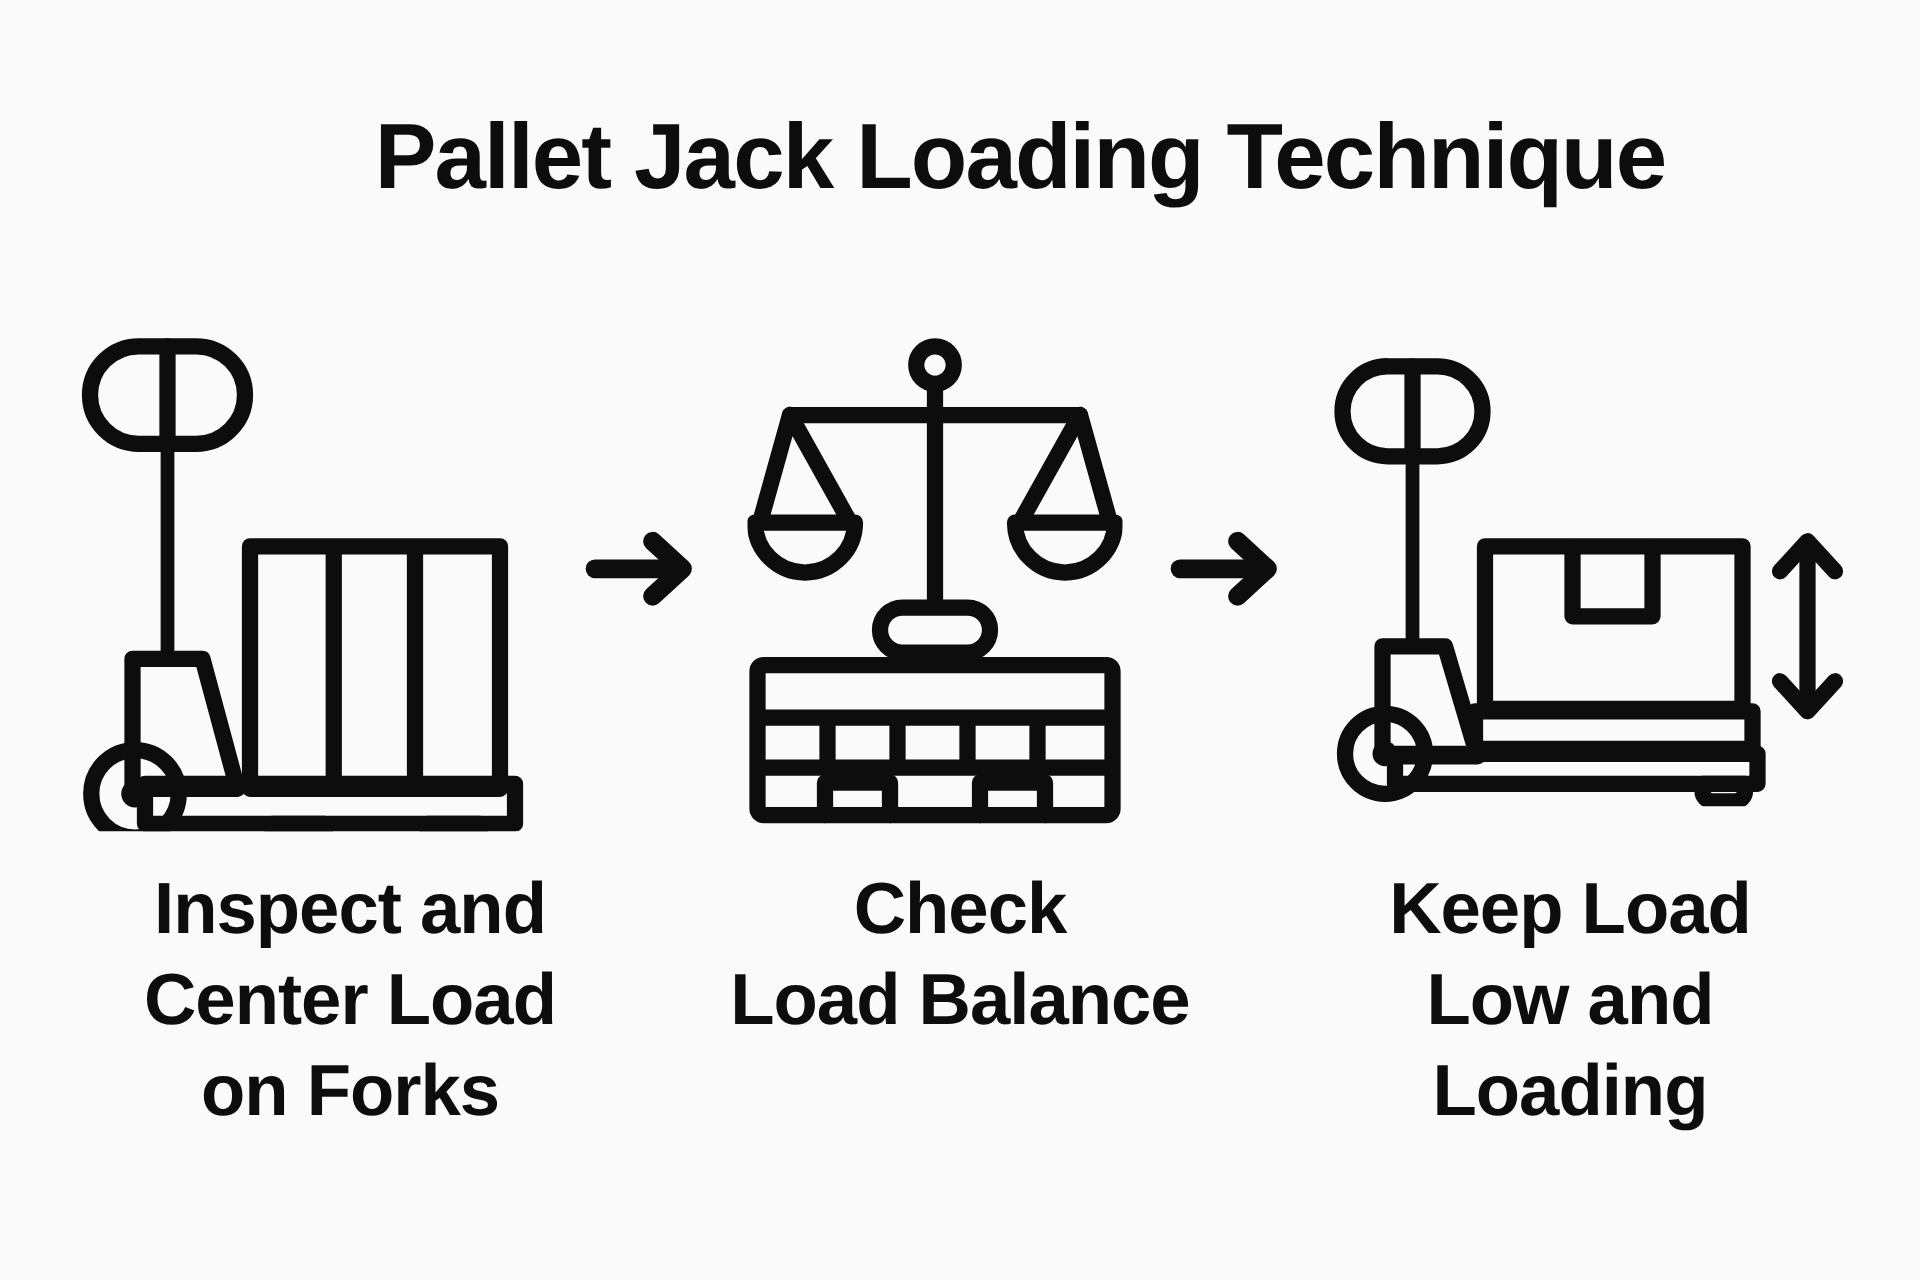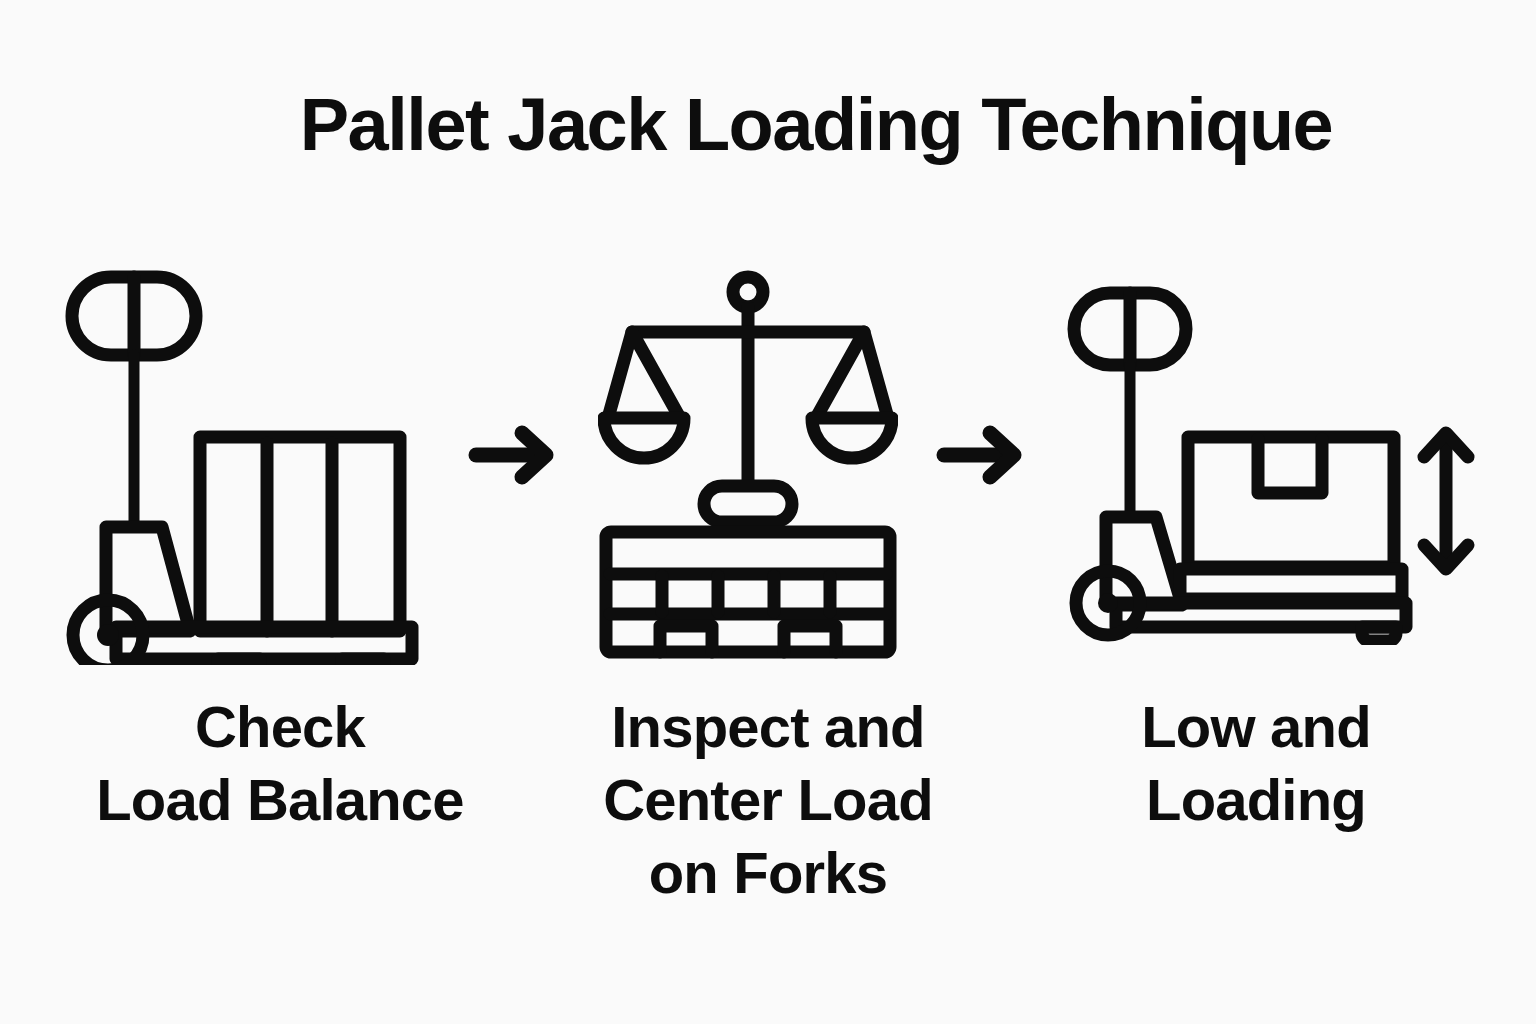--- a/index.html
+++ b/index.html
@@ -191,29 +191,30 @@
           <polyline points="358,260 380,284 402,260"></polyline>
         </g>
       </svg>
     </div>
 
   </div>
 
   <div id="captions-row">
 
     <div class="caption">
-      <span class="caption-line">Check</span>
-      <span class="caption-line">Load Balance</span>
-    </div>
-
-    <div class="caption">
       <span class="caption-line">Inspect and</span>
       <span class="caption-line">Center Load</span>
       <span class="caption-line">on Forks</span>
     </div>
 
     <div class="caption">
+      <span class="caption-line">Check</span>
+      <span class="caption-line">Load Balance</span>
+    </div>
+
+    <div class="caption">
+      <span class="caption-line">Keep Load</span>
       <span class="caption-line">Low and Loading</span>
     </div>
 
   </div>
 
 </div>
 
 </body></html>

